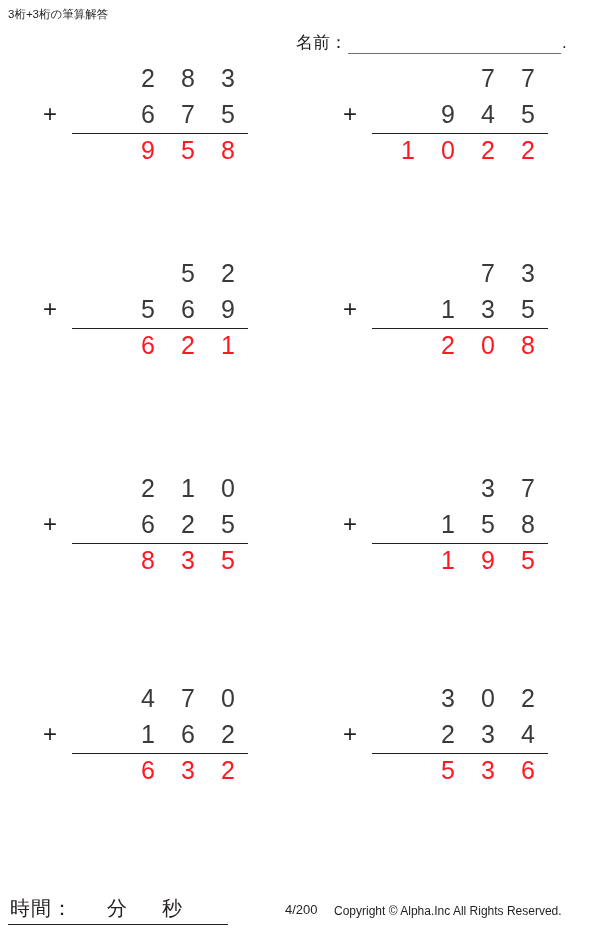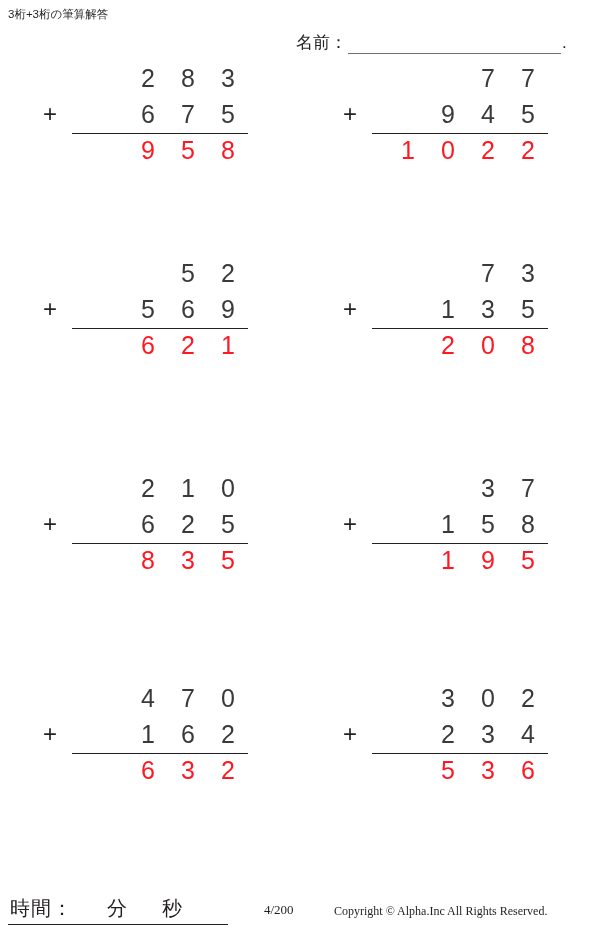--- a/index.html
+++ b/index.html
@@ -128,40 +128,39 @@
     border-top: 1.6px solid #231f20;
   }
 
   
   #footer {
     position: absolute;
     left: 0;
     top: 886px;
     width: 600px;
     height: 52px;
-    font-family: Liberation Serif, serif;
   }
   #time-field {
     position: absolute;
     left: 8px;
     top: 8px;
     white-space: nowrap;
     font-size: 20px;
     line-height: 28px;
     color: #231f20;
     border-bottom: 1.4px solid #231f20;
     padding: 0 2px 2px 2px;
     display: inline-block;
     min-width: 216px;
     letter-spacing: 1px;
   }
   #time-field .gap { display: inline-block; width: 34px; }
   #page-number {
     position: absolute;
-    left: 264px;
+    left: 285px;
     top: 14px;
     font-size: 13px;
     line-height: 20px;
     color: #231f20;
     white-space: nowrap;
   }
   #copyright {
     position: absolute;
     left: 334px;
     top: 15px;

